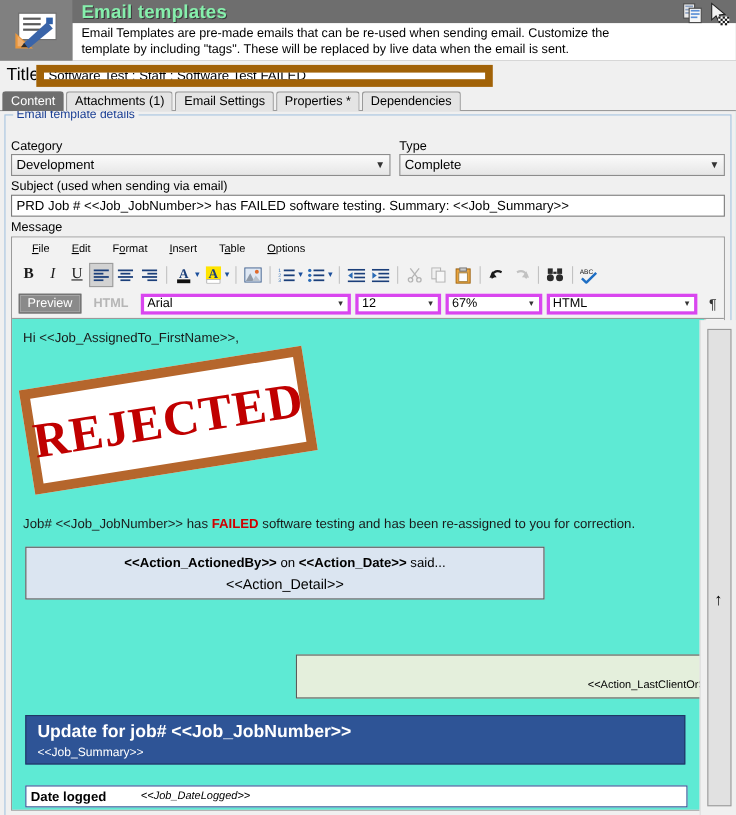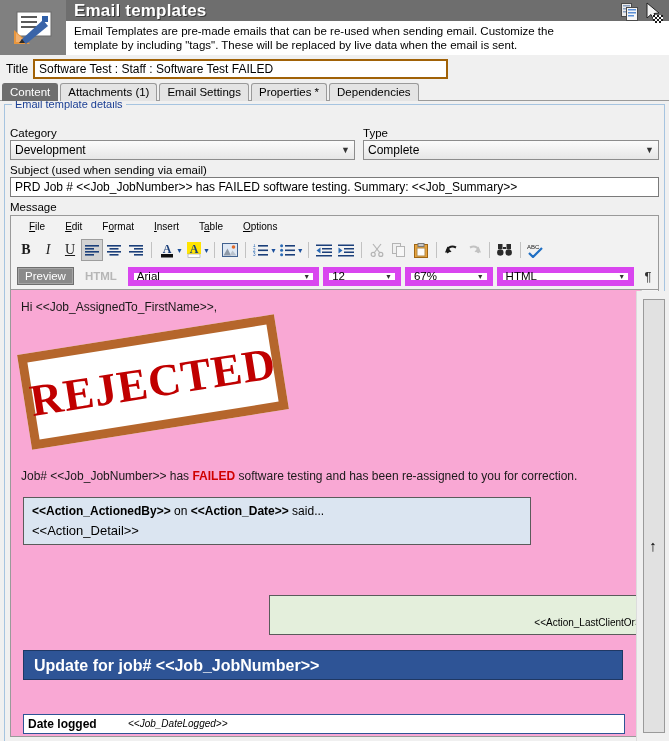--- a/index.html
+++ b/index.html
@@ -6,30 +6,30 @@
   body{
     width:669px;height:741px;overflow:hidden;
     font-family:"Liberation Sans",sans-serif;
     font-size:12px;color:#000;background:#f0f0f0;
     -webkit-font-smoothing:antialiased;
   }
   
   .header{position:relative;height:55px;background:#6e6e6e;display:flex;}
   .hdr-icon{width:66px;height:55px;background:#808080;display:flex;align-items:center;justify-content:center;flex:none;}
   .hdr-body{flex:1;display:flex;flex-direction:column;}
-  .hdr-title{height:24px;background:#6e6e6e;color:#ffffff;font-size:17px;font-weight:bold;
+  .hdr-title{height:24px;background:#6e6e6e;color:#86efac;font-size:17px;font-weight:bold;
              display:flex;align-items:center;padding-left:8px;letter-spacing:.2px;
              text-shadow:1px 1px 0 #3a3a3a;}
   .hdr-desc{flex:1;background:#fff;color:#000;font-size:11.5px;line-height:14px;
             padding:3px 70px 3px 8px;}
   .hdr-tools{position:absolute;right:4px;top:2px;display:flex;gap:6px;align-items:flex-start;}
   
   .title-row{height:28px;display:flex;align-items:center;padding:0 6px;background:#f0f0f0;}
-  .title-label{width:27px;font-size:12px;}
-  .title-input{flex:0 0 415px;height:20px;border:2px solid #a16207;background:#fff;
+  .title-label{width:27px;font-size:16px;}
+  .title-input{flex:0 0 415px;height:20px;border:7px solid #a16207;background:#fff;
                font-family:"Liberation Sans",sans-serif;font-size:12px;padding:0 4px;color:#000;
                box-sizing:border-box;}
   
   .tabs{display:flex;align-items:flex-end;height:18px;padding-left:2px;background:#f0f0f0;
         position:relative;}
   .tabs:after{content:"";position:absolute;left:0;right:0;bottom:0;height:1px;background:#9a9a9a;}
   .tab{height:17px;line-height:17px;padding:0 7px;font-size:11.5px;border:1px solid #9a9a9a;
        border-bottom:none;background:#e4e4e4;border-radius:3px 3px 0 0;margin-right:2px;
        color:#000;position:relative;z-index:1;}
   .tab.active{background:#6e6e6e;color:#fff;font-weight:normal;border-color:#6e6e6e;}
@@ -59,45 +59,45 @@
   .tb{width:22px;height:22px;display:flex;align-items:center;justify-content:center;
       font-size:13px;color:#1b1b1b;position:relative;}
   .tb.pressed{background:#d2d2d2;border:1px solid #9d9d9d;box-sizing:border-box;}
   .tb.dis{color:#b4b4b4;}
   .sep{width:1px;height:16px;background:#c2c2c2;margin:0 4px;}
   .caret{font-size:7px;color:#1b4f9c;margin-left:-2px;}
   .optbar{height:26px;display:flex;align-items:center;padding-left:6px;gap:4px;background:#f2f2f2;}
   .btn-prev{background:#8a8a8a;color:#fff;font-size:11.5px;padding:2px 7px;border:1px solid #6e6e6e;
             box-shadow:inset 0 0 0 1px #a5a5a5;}
   .btn-html{color:#b6b6b6;font-size:11.5px;padding:2px 7px;font-weight:bold;}
-  .combo{height:19px;border:6px solid #d946ef;background:#fff;display:flex;align-items:center;
+  .combo{height:19px;border:3px solid #d946ef;background:#fff;display:flex;align-items:center;
          justify-content:space-between;padding:0 3px;font-size:11.5px;box-sizing:border-box;}
   .combo .cv{overflow:hidden;white-space:nowrap;}
   .combo .cc{font-size:7px;color:#333;}
   .c-font{width:192px;}
   .c-size{width:78px;}
   .c-zoom{width:88px;}
   .c-fmt{width:138px;}
   .pilcrow{width:20px;text-align:center;font-size:13px;color:#333;}
   
   .canvas-wrap{position:relative;display:flex;border-top:1px solid #9a9a9a;height:446px;}
-  .canvas{position:relative;flex:1;background:#f9a8d4;overflow:hidden;border-right:1px solid #c9c9c9;}
+  .canvas{position:relative;flex:1;background:#5eead4;overflow:hidden;border-right:1px solid #c9c9c9;}
   .pad{padding:10px 10px 0 10px;}
   .body-text{font-size:12px;color:#1a1a1a;}
   .red{color:#d00000;font-weight:bold;}
   
   .stamp-area{height:155px;position:relative;}
   .stamp{position:absolute;left:12px;top:20px;width:242px;height:78px;
          border:9px solid #b5662c;background:#fff;transform:rotate(-9deg);
          display:flex;align-items:center;justify-content:center;}
   .stamp span{font-family:"Liberation Serif",serif;font-weight:bold;font-size:45px;color:#c00000;
               letter-spacing:1px;line-height:1;}
   
-  .action-box{margin:14px 10px 12px 12px;width:508px;border:1px solid #5b5b5b;background:#dbe5f1;
-              padding:6px 8px 6px 8px;box-sizing:border-box;}
+  .action-box{margin:14px 10px 12px 12px;width:472px;border:1px solid #5b5b5b;background:#dbe5f1;
+              padding:6px 8px 6px 8px;box-sizing:border-box;text-align:center;}
   .action-top{font-size:12px;font-weight:bold;}
   .action-top .norm{font-weight:normal;}
   .action-detail{font-size:13px;margin-top:5px;}
   
   .green-box{position:absolute;left:258px;top:305px;width:400px;height:40px;background:#e4efdc;
              border:1px solid #5b5b5b;box-sizing:border-box;text-align:right;
              padding:4px 6px 0 0;overflow:hidden;}
   .green-top{font-size:11px;font-weight:bold;color:#000;}
   .green-sub{font-size:10px;margin-top:5px;white-space:nowrap;}
   
@@ -452,20 +452,21 @@
           <div class="action-detail">&lt;&lt;Action_Detail&gt;&gt;</div>
         </div>
 
         <div class="green-box">
           <div class="green-top">P</div>
           <div class="green-sub">&lt;&lt;Action_LastClientOrStaffA</div>
         </div>
 
         <div class="blue-box">
           <div class="blue-title">Update for job# &lt;&lt;Job_JobNumber&gt;&gt;</div>
+          <div class="blue-sub">&lt;&lt;Job_Summary&gt;&gt;</div>
         </div>
 
         <div class="tbl">
           <div class="c1">Date logged</div>
           <div class="c2">&lt;&lt;Job_DateLogged&gt;&gt;</div>
         </div>
       </div>
 
       <div class="vscroll">
         <div class="vsb-btn">ⱏ</div>

